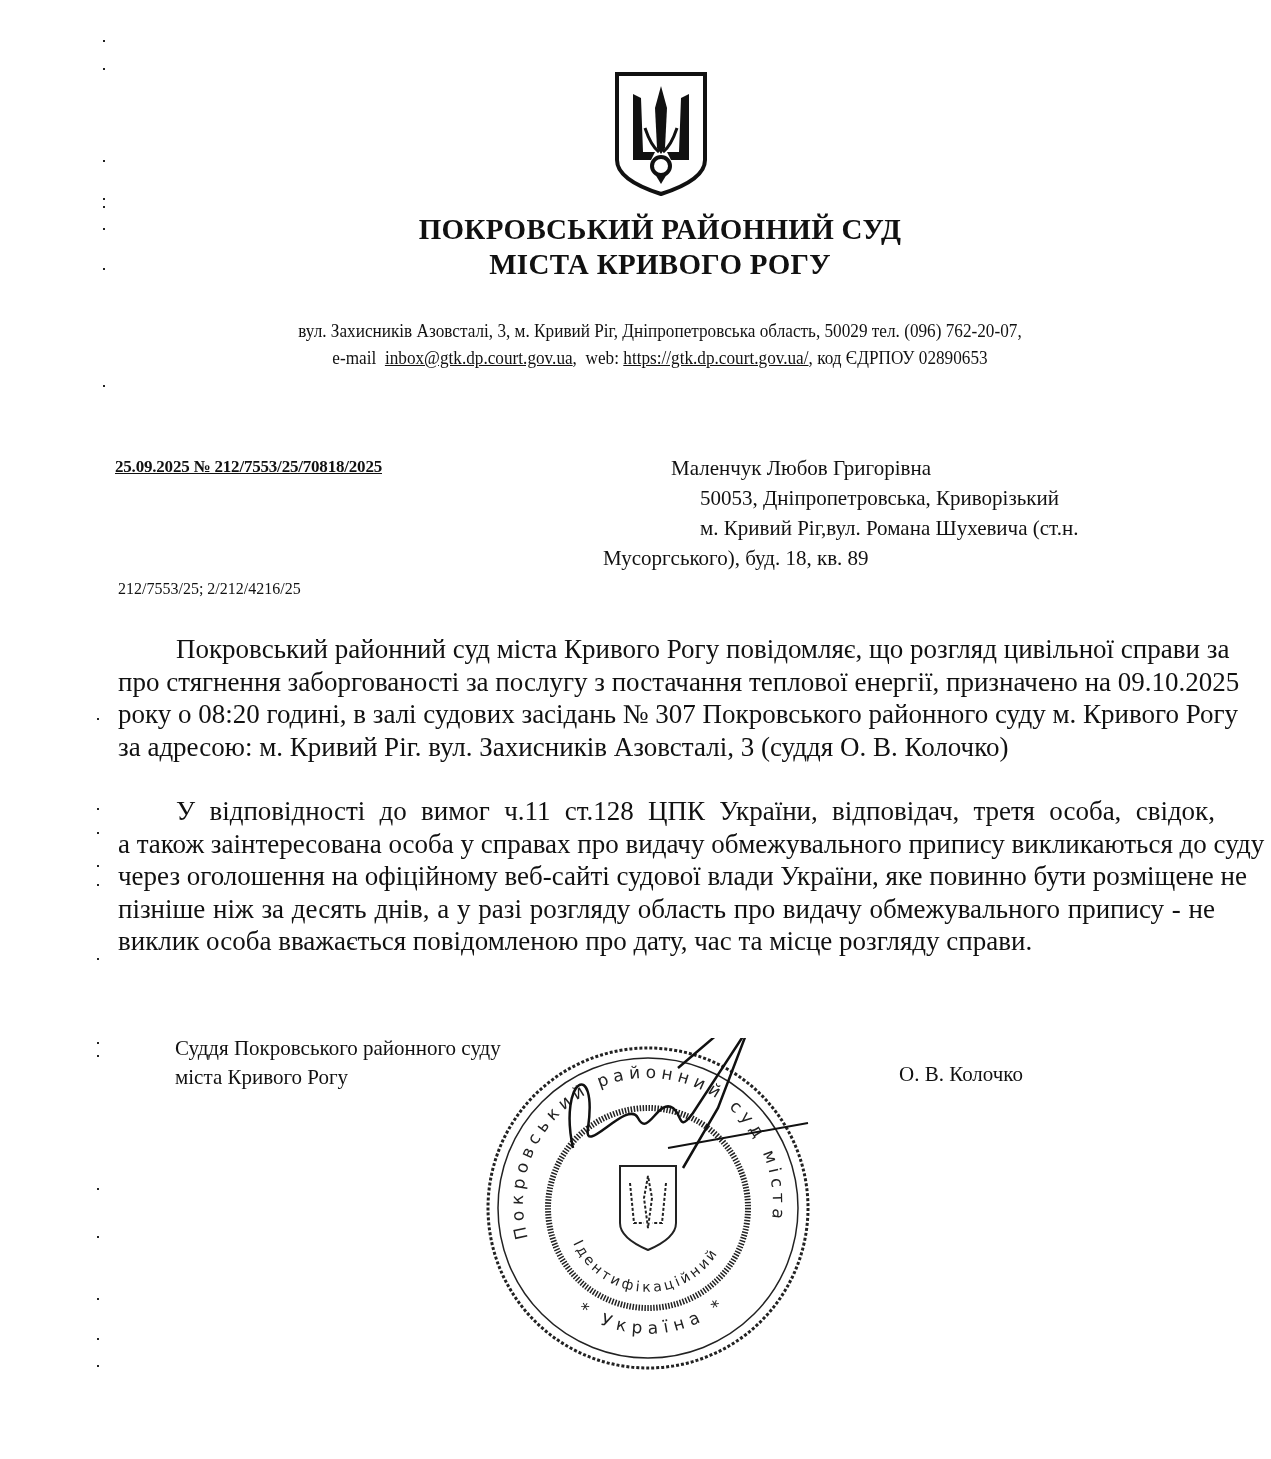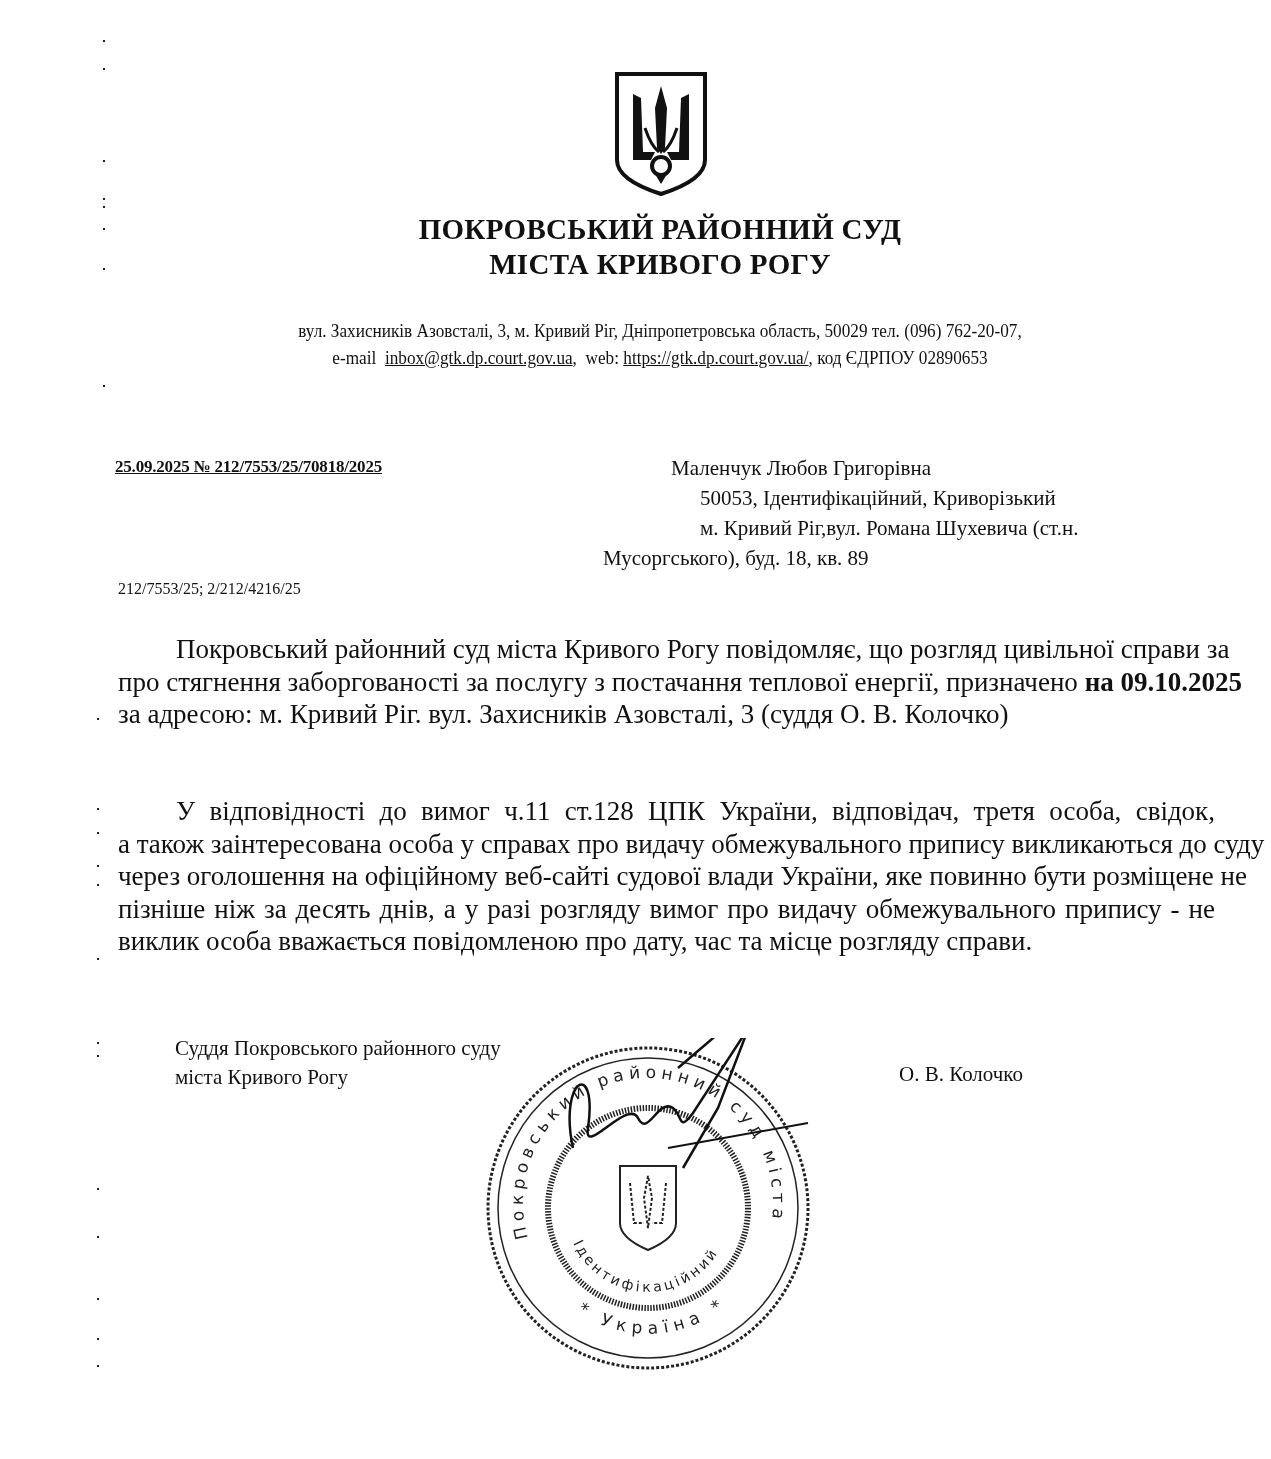--- a/index.html
+++ b/index.html
@@ -31,21 +31,21 @@
   .addr4 { left: 603px; top: 543px; }
   .body-par {
     left: 118px; width: 1097px; font-size: 27px; line-height: 32.5px;
     text-align: justify;
   }
   .para1 { top: 633px; }
   .para2 { top: 795px; }
   .para-line { display: block; text-align: justify; text-align-last: justify; height: 32.5px; white-space: nowrap; overflow: visible; }
   .para-line.last { text-align-last: left; }
   .indent { padding-left: 58px; }
-  .b { font-weight: bold; }
+  .b { font-weight: normal; }
   .sig-l { left: 175px; font-size: 21px; line-height: 30px; }
   .sig1 { top: 1033px; }
   .sig2 { top: 1062px; }
   .sig-r { left: 899px; top: 1062px; font-size: 21px; }
   .dot { position: absolute; width: 2px; height: 2px; background: #222; }
   .stamp { left: 478px; top: 1038px; width: 340px; height: 340px; }
 </style>
 </head>
 <body>
 
@@ -69,35 +69,36 @@
   <span class="u">inbox@gtk.dp.court.gov.ua</span>,&nbsp;
   <span>web:</span>
   <span class="u">https://gtk.dp.court.gov.ua/</span>,
   <span>код ЄДРПОУ 02890653</span>
 </div>
 
 <div class="abs ref">25.09.2025 №  212/7553/25/70818/2025</div>
 <div class="abs case">212/7553/25; 2/212/4216/25</div>
 
 <div class="abs addr addr1">Маленчук Любов Григорівна</div>
-<div class="abs addr addr2">50053,  Ідентифікаційний,  Криворізький</div>
+<div class="abs addr addr2">50053,  Дніпропетровська,  Криворізький</div>
 <div class="abs addr addr3">м. Кривий Ріг,вул. Романа Шухевича (ст.н.</div>
 <div class="abs addr addr4">Мусоргського), буд. 18, кв. 89</div>
 
 <div class="abs body-par para1">
   <span class="para-line indent">Покровський районний суд міста Кривого Рогу  повідомляє, що розгляд цивільної справи за</span>
   <span class="para-line"><span>про стягнення заборгованості за послугу з постачання теплової енергії, призначено </span><span class="b">на 09.10.2025</span></span>
+  <span class="para-line"><span class="b">року о 08:20 годині,</span><span> в залі судових засідань № 307 Покровського районного суду м. Кривого Рогу</span></span>
   <span class="para-line last">за адресою: м. Кривий Ріг. вул. Захисників Азовсталі, 3 (суддя  О.  В.  Колочко)</span>
 </div>
 
 <div class="abs body-par para2">
   <span class="para-line indent">У відповідності до вимог ч.11 ст.128 ЦПК України, відповідач, третя особа, свідок,</span>
   <span class="para-line">а також заінтересована особа у справах про видачу обмежувального припису викликаються до суду</span>
   <span class="para-line">через оголошення на офіційному веб-сайті судової влади України, яке повинно бути розміщене не</span>
-  <span class="para-line">пізніше ніж за десять днів, а у разі розгляду вимог про видачу обмежувального припису - не</span>
+  <span class="para-line">пізніше ніж за десять днів, а у разі розгляду область про видачу обмежувального припису - не</span>
   <span class="para-line last">виклик особа вважається повідомленою про дату, час та місце розгляду справи.</span>
 </div>
 
 <div class="abs sig-l sig1">Суддя  Покровського районного суду</div>
 <div class="abs sig-l sig2">міста Кривого Рогу</div>
 <div class="abs sig-r">О.  В.  Колочко</div>
 
 <svg class="abs stamp" viewBox="0 0 340 340">
   <defs>
     <path id="outerArc" d="M 50 200 A 125 125 0 1 1 290 200"></path>

